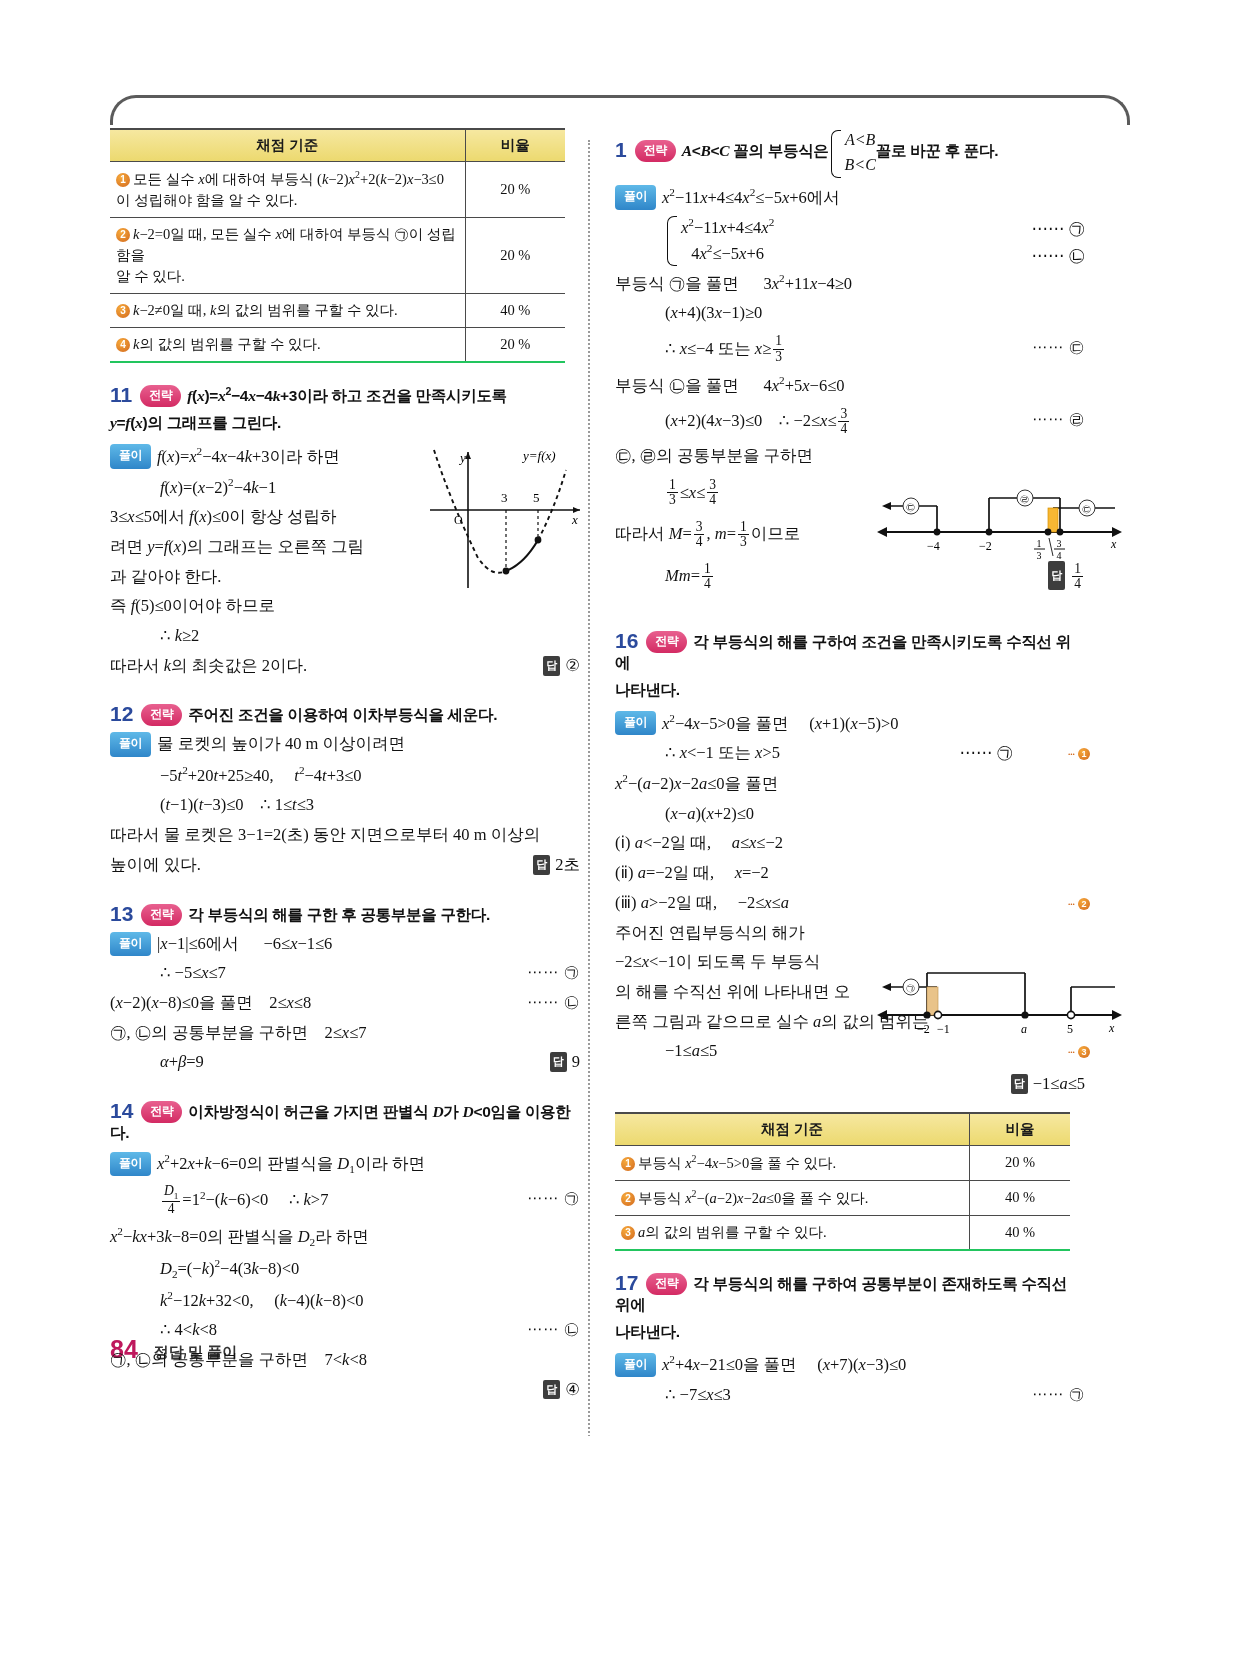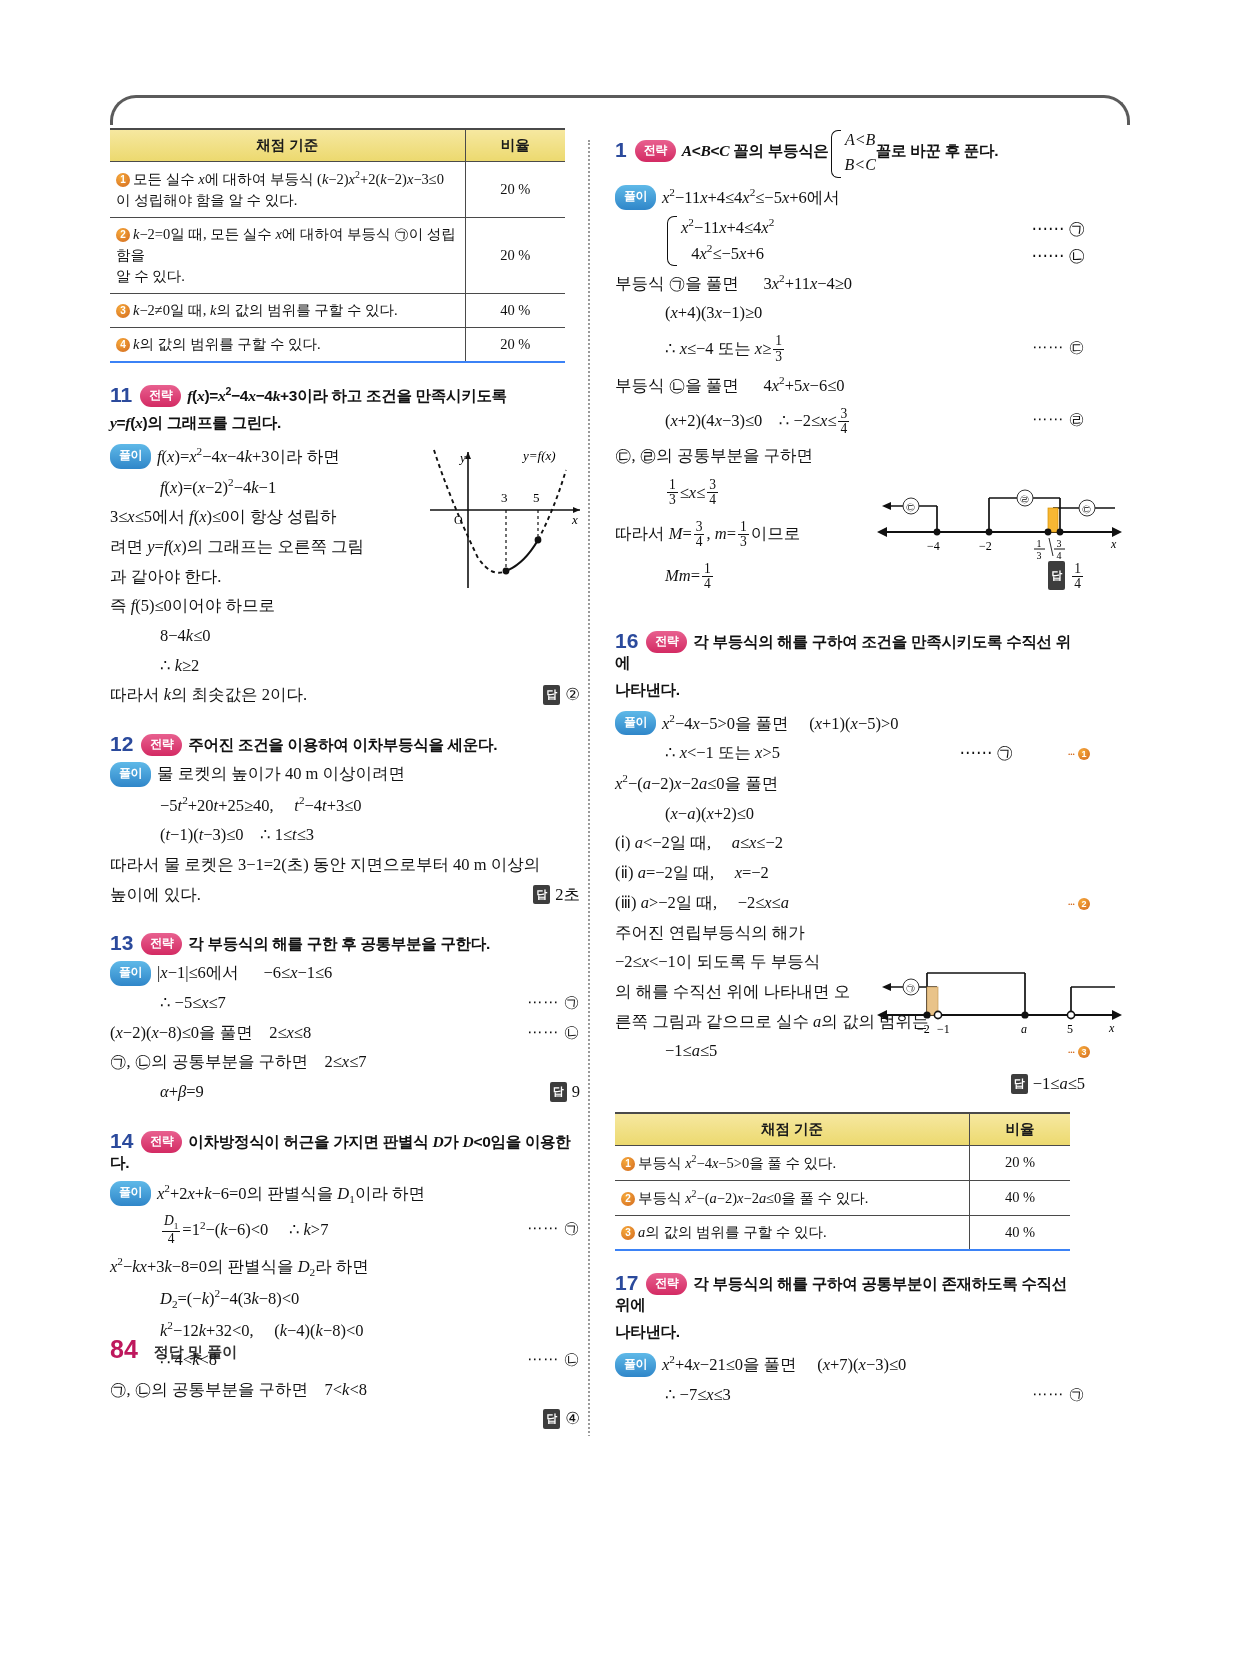--- a/index.html
+++ b/index.html
@@ -101,21 +101,21 @@
     border-bottom: 1.2px solid #4a4a4a;
     padding: 6px 6px;
     vertical-align: middle;
     line-height: 1.45;
   }
   .score-table td.rate {
     text-align: center;
     border-left: 1.2px solid #4a4a4a;
     white-space: nowrap;
   }
-  .score-table tr:last-child td { border-bottom: 2px solid #3b82f6; margin-top: 24px; }
+  .score-table tr:last-child td { border-bottom: 2px solid #22c55e; margin-top: 24px; }
   .numdot {
     display: inline-block;
     width: 14px; height: 14px;
     border-radius: 50%;
     background: radial-gradient(circle at 35% 30%, #f6a93b, #d2691e);
     color: #fff;
     font-size: 10px;
     line-height: 14px;
     text-align: center;
     font-family: "Liberation Sans", sans-serif;
@@ -151,21 +151,21 @@
     letter-spacing: -0.5px;
   }
   .tag-solution {
     display: inline-block;
     background: linear-gradient(#5fb9e8, #2f86c9);
     color: #fff;
     font-family: "Liberation Sans", sans-serif;
     font-size: 12px;
     font-weight: bold;
     padding: 2px 9px 3px 9px;
-    border-radius: 11px;
+    border-radius: 4px;
     margin-right: 6px;
     vertical-align: 2px;
     letter-spacing: -0.5px;
   }
   .prob-text {
     font-family: "Liberation Sans", sans-serif;
     font-weight: bold;
     font-size: 15.5px;
     letter-spacing: -0.3px;
   }
@@ -329,21 +329,20 @@
     <div class="line"><span class="prob-text"><span class="mi">y</span>=<span class="mi">f</span>(<span class="mi">x</span>)의 그래프를 그린다.</span></div>
 
     <div class="line sol-row">
       <span class="tag-solution">풀이</span><span class="mi">f</span>(<span class="mi">x</span>)=<span class="mi">x</span><sup class="e">2</sup>−4<span class="mi">x</span>−4<span class="mi">k</span>+3이라 하면
     </div>
     <div class="line ind2"><span class="mi">f</span>(<span class="mi">x</span>)=(<span class="mi">x</span>−2)<sup class="e">2</sup>−4<span class="mi">k</span>−1</div>
     <div class="line">3≤<span class="mi">x</span>≤5에서 <span class="mi">f</span>(<span class="mi">x</span>)≤0이 항상 성립하</div>
     <div class="line">려면 <span class="mi">y</span>=<span class="mi">f</span>(<span class="mi">x</span>)의 그래프는 오른쪽 그림</div>
     <div class="line">과 같아야 한다.</div>
     <div class="line">즉 <span class="mi">f</span>(5)≤0이어야 하므로</div>
-    <div class="line ind2">8−4<span class="mi">k</span>≤0</div>
     <div class="line ind2">∴ <span class="mi">k</span>≥2</div>
     <div class="line">따라서 <span class="mi">k</span>의 최솟값은 2이다.
       <span style="float:right"><span class="ans-box">답</span><span>②</span></span>
     </div>
     <div class="clear"></div>
 
     <div class="prob">
       <span class="prob-num">12</span><span class="tag-strategy">전략</span><span class="prob-text">주어진 조건을 이용하여 이차부등식을 세운다.</span>
     </div>
     <div class="line sol-row">

